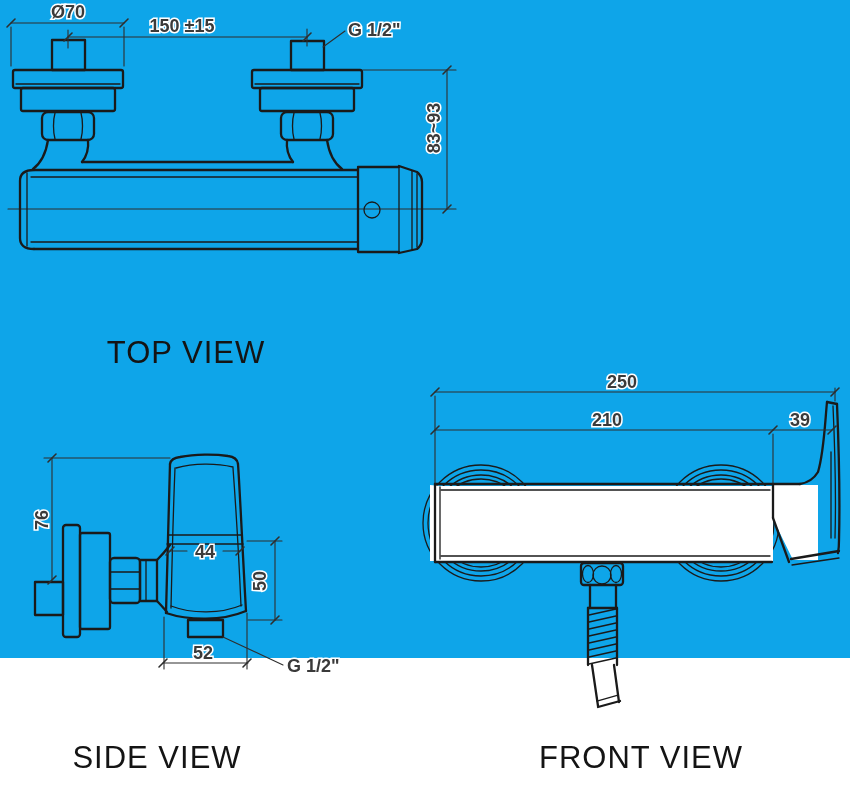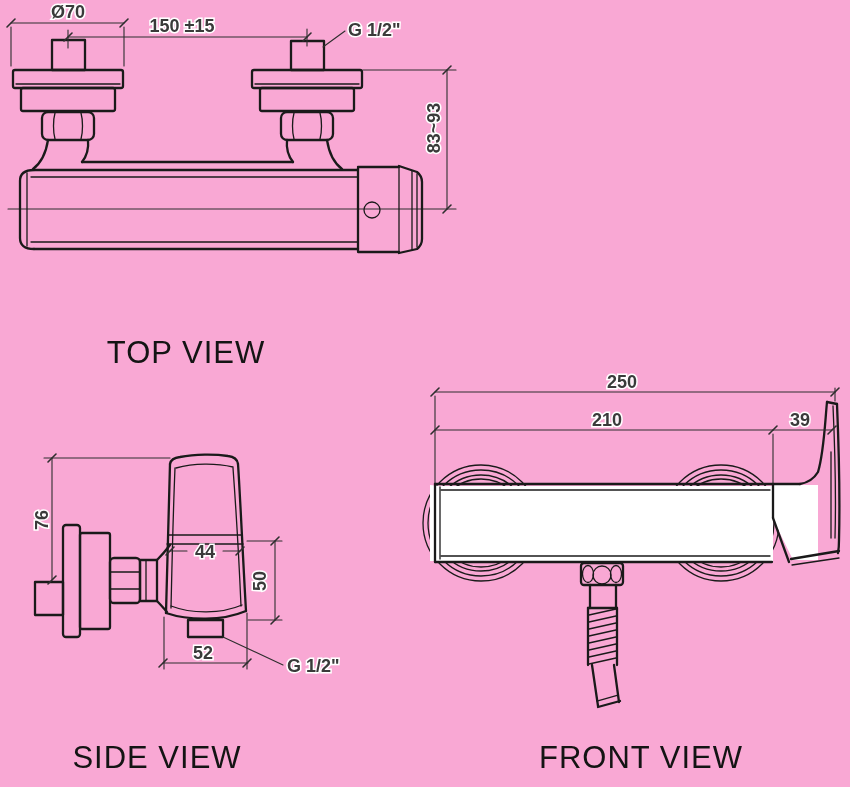--- a/index.html
+++ b/index.html
@@ -7,22 +7,22 @@
     padding: 0;
     background: #ffffff;
     width: 850px;
     height: 787px;
     overflow: hidden;
     font-family: "Liberation Sans", sans-serif;
   }
   #stage {
     position: relative;
     width: 850px;
-    height: 787px;
-    background: #f9a8d4;
+    height: 658px;
+    background: #0ea5e9;
   }
   svg { display: block; }
   .ln   { stroke: #1a1a1a; stroke-width: 2.3; fill: none; stroke-linecap: round; stroke-linejoin: round; }
   .ln2  { stroke: #1a1a1a; stroke-width: 1.3; fill: none; stroke-linecap: round; }
   .dim  { stroke: #2e2e2e; stroke-width: 1.1; fill: none; stroke-linecap: round; }
   .tick { stroke: #2e2e2e; stroke-width: 1.6; fill: none; stroke-linecap: round; }
   .dimtext {
     font-family: "Liberation Sans", sans-serif;
     font-size: 18px;
     font-weight: bold;

